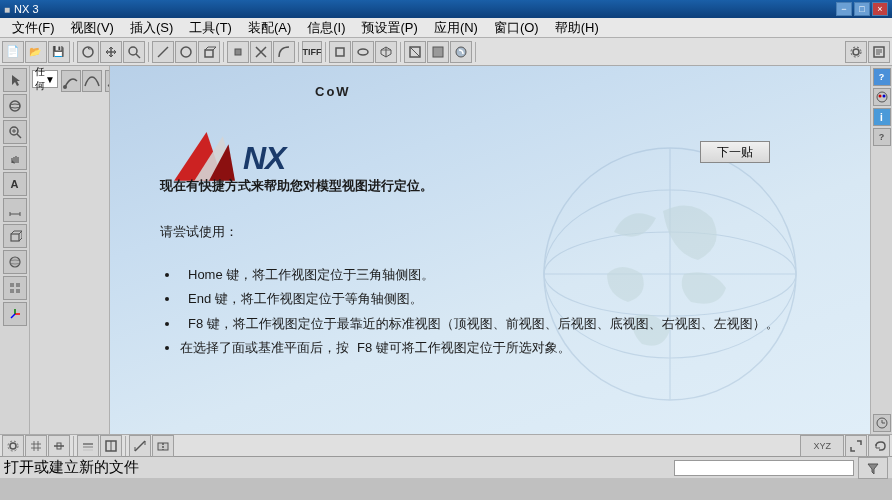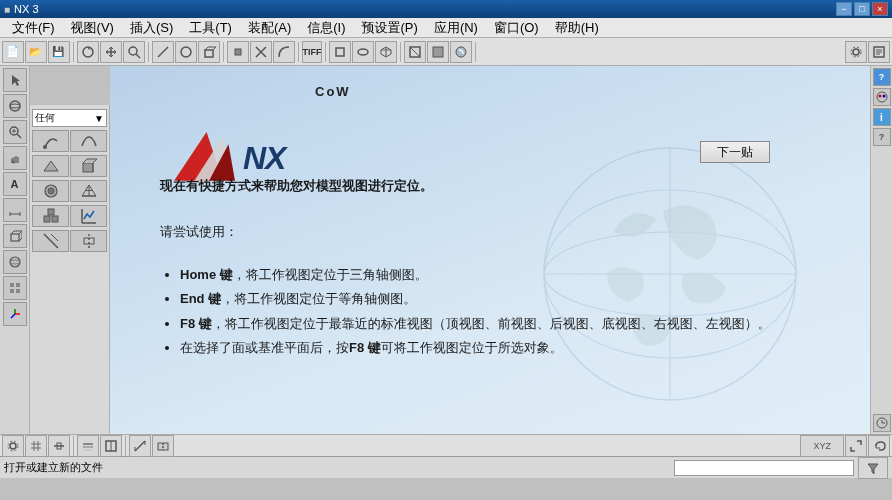--- a/index.html
+++ b/index.html
@@ -106,25 +106,24 @@
       font-size: 9px;
       color: #333;
     }
 
     
     .left-panel2 {
       width: 80px;
       background: #d8d8d8;
       border-right: 1px solid #b0b0b0;
       display: flex;
-      flex-direction: column;
+      flex-direction: row;
       padding: 4px 2px;
       gap: 3px;
       overflow: hidden;
-      margin-top: 39px;
     }
     .panel2-dropdown {
       height: 18px;
       background: white;
       border: 1px solid #999;
       font-size: 10px;
       padding: 0 2px;
       display: flex;
       align-items: center;
       justify-content: space-between;
@@ -208,21 +207,21 @@
       margin-bottom: 22px;
     }
     .tip-content ul {
       list-style: disc;
       padding-left: 20px;
     }
     .tip-content ul li {
       margin-bottom: 5px;
       line-height: 1.5;
     }
-    .tip-content .bold { font-weight: bold; }
+    .tip-content .bold { font-weight: normal; margin-left: 8px; }
 
     
     .right-sidebar {
       width: 22px;
       background: #d4d4d4;
       border-left: 1px solid #b0b0b0;
       display: flex;
       flex-direction: column;
       align-items: center;
       padding: 2px 0;
@@ -254,21 +253,21 @@
       border-top: 1px solid #999;
       display: flex;
       align-items: center;
       padding: 0 4px;
       gap: 4px;
       font-size: 11px;
       color: #000;
     }
     .status-text {
       flex: 1;
-      font-size: 11px;
+      font-size: 15px;
     }
     .status-input {
       width: 180px;
       height: 16px;
       border: 1px solid #999;
       background: white;
       font-size: 11px;
       padding: 0 2px;
     }
 

